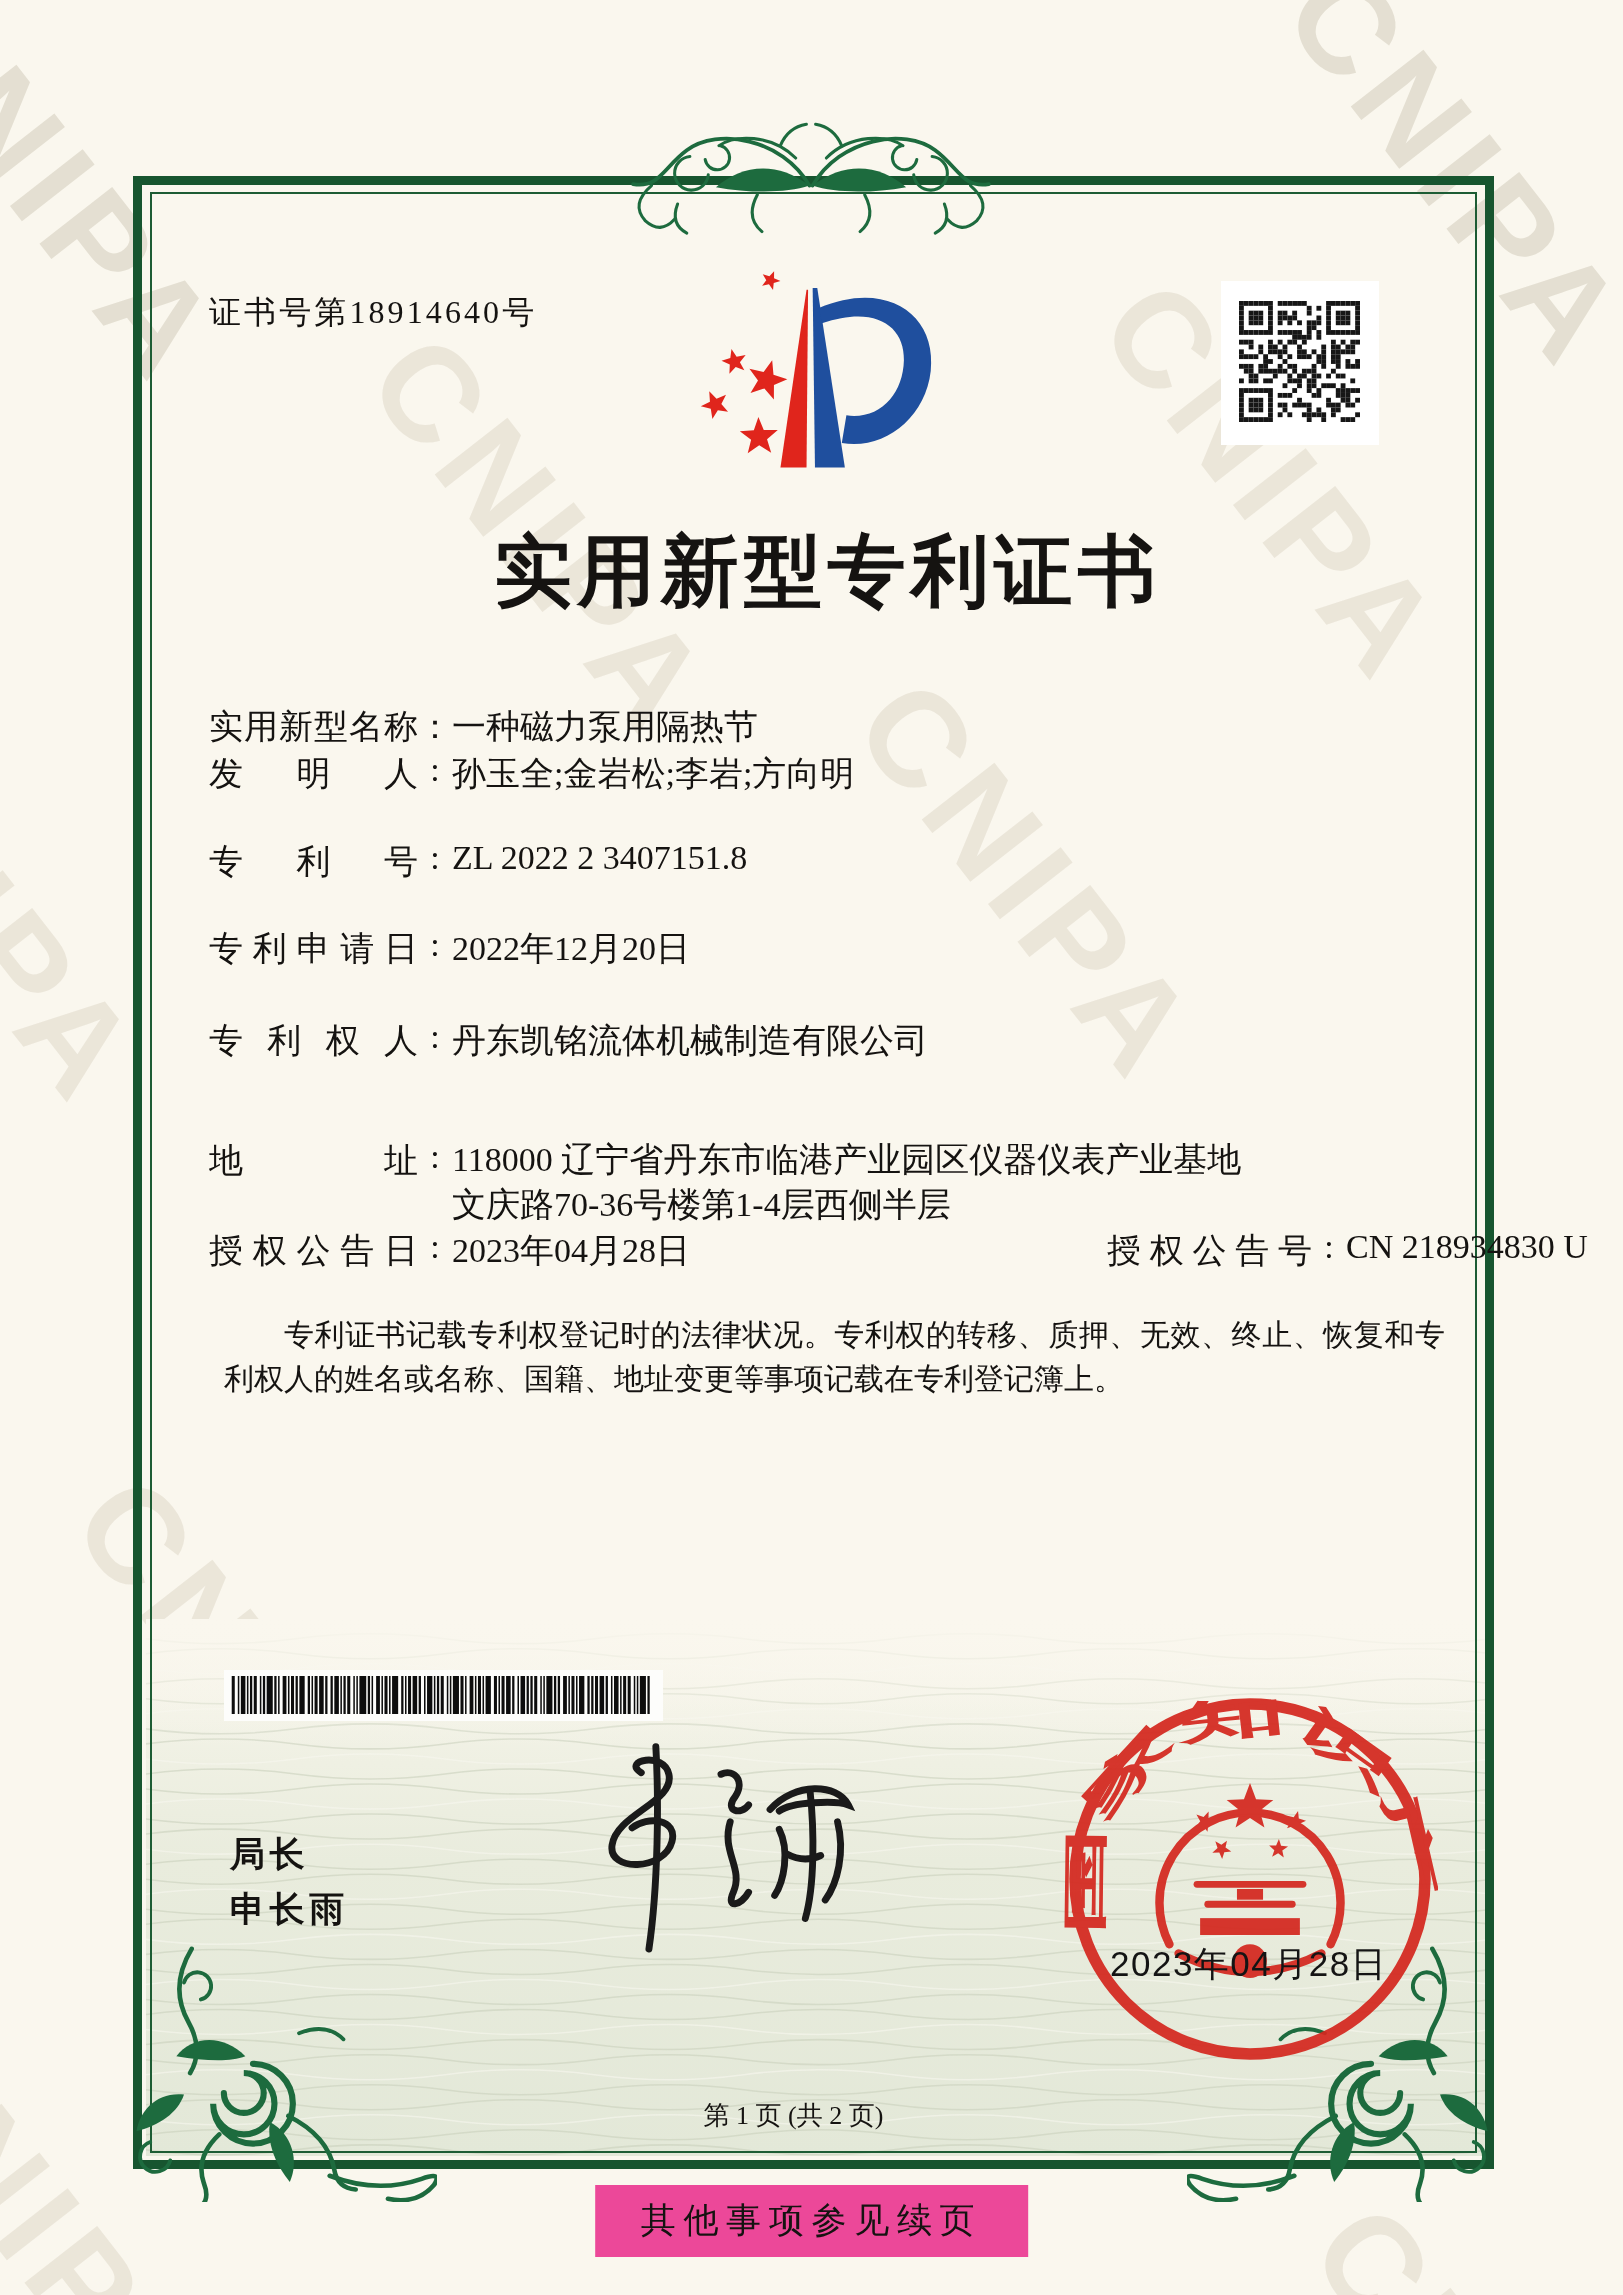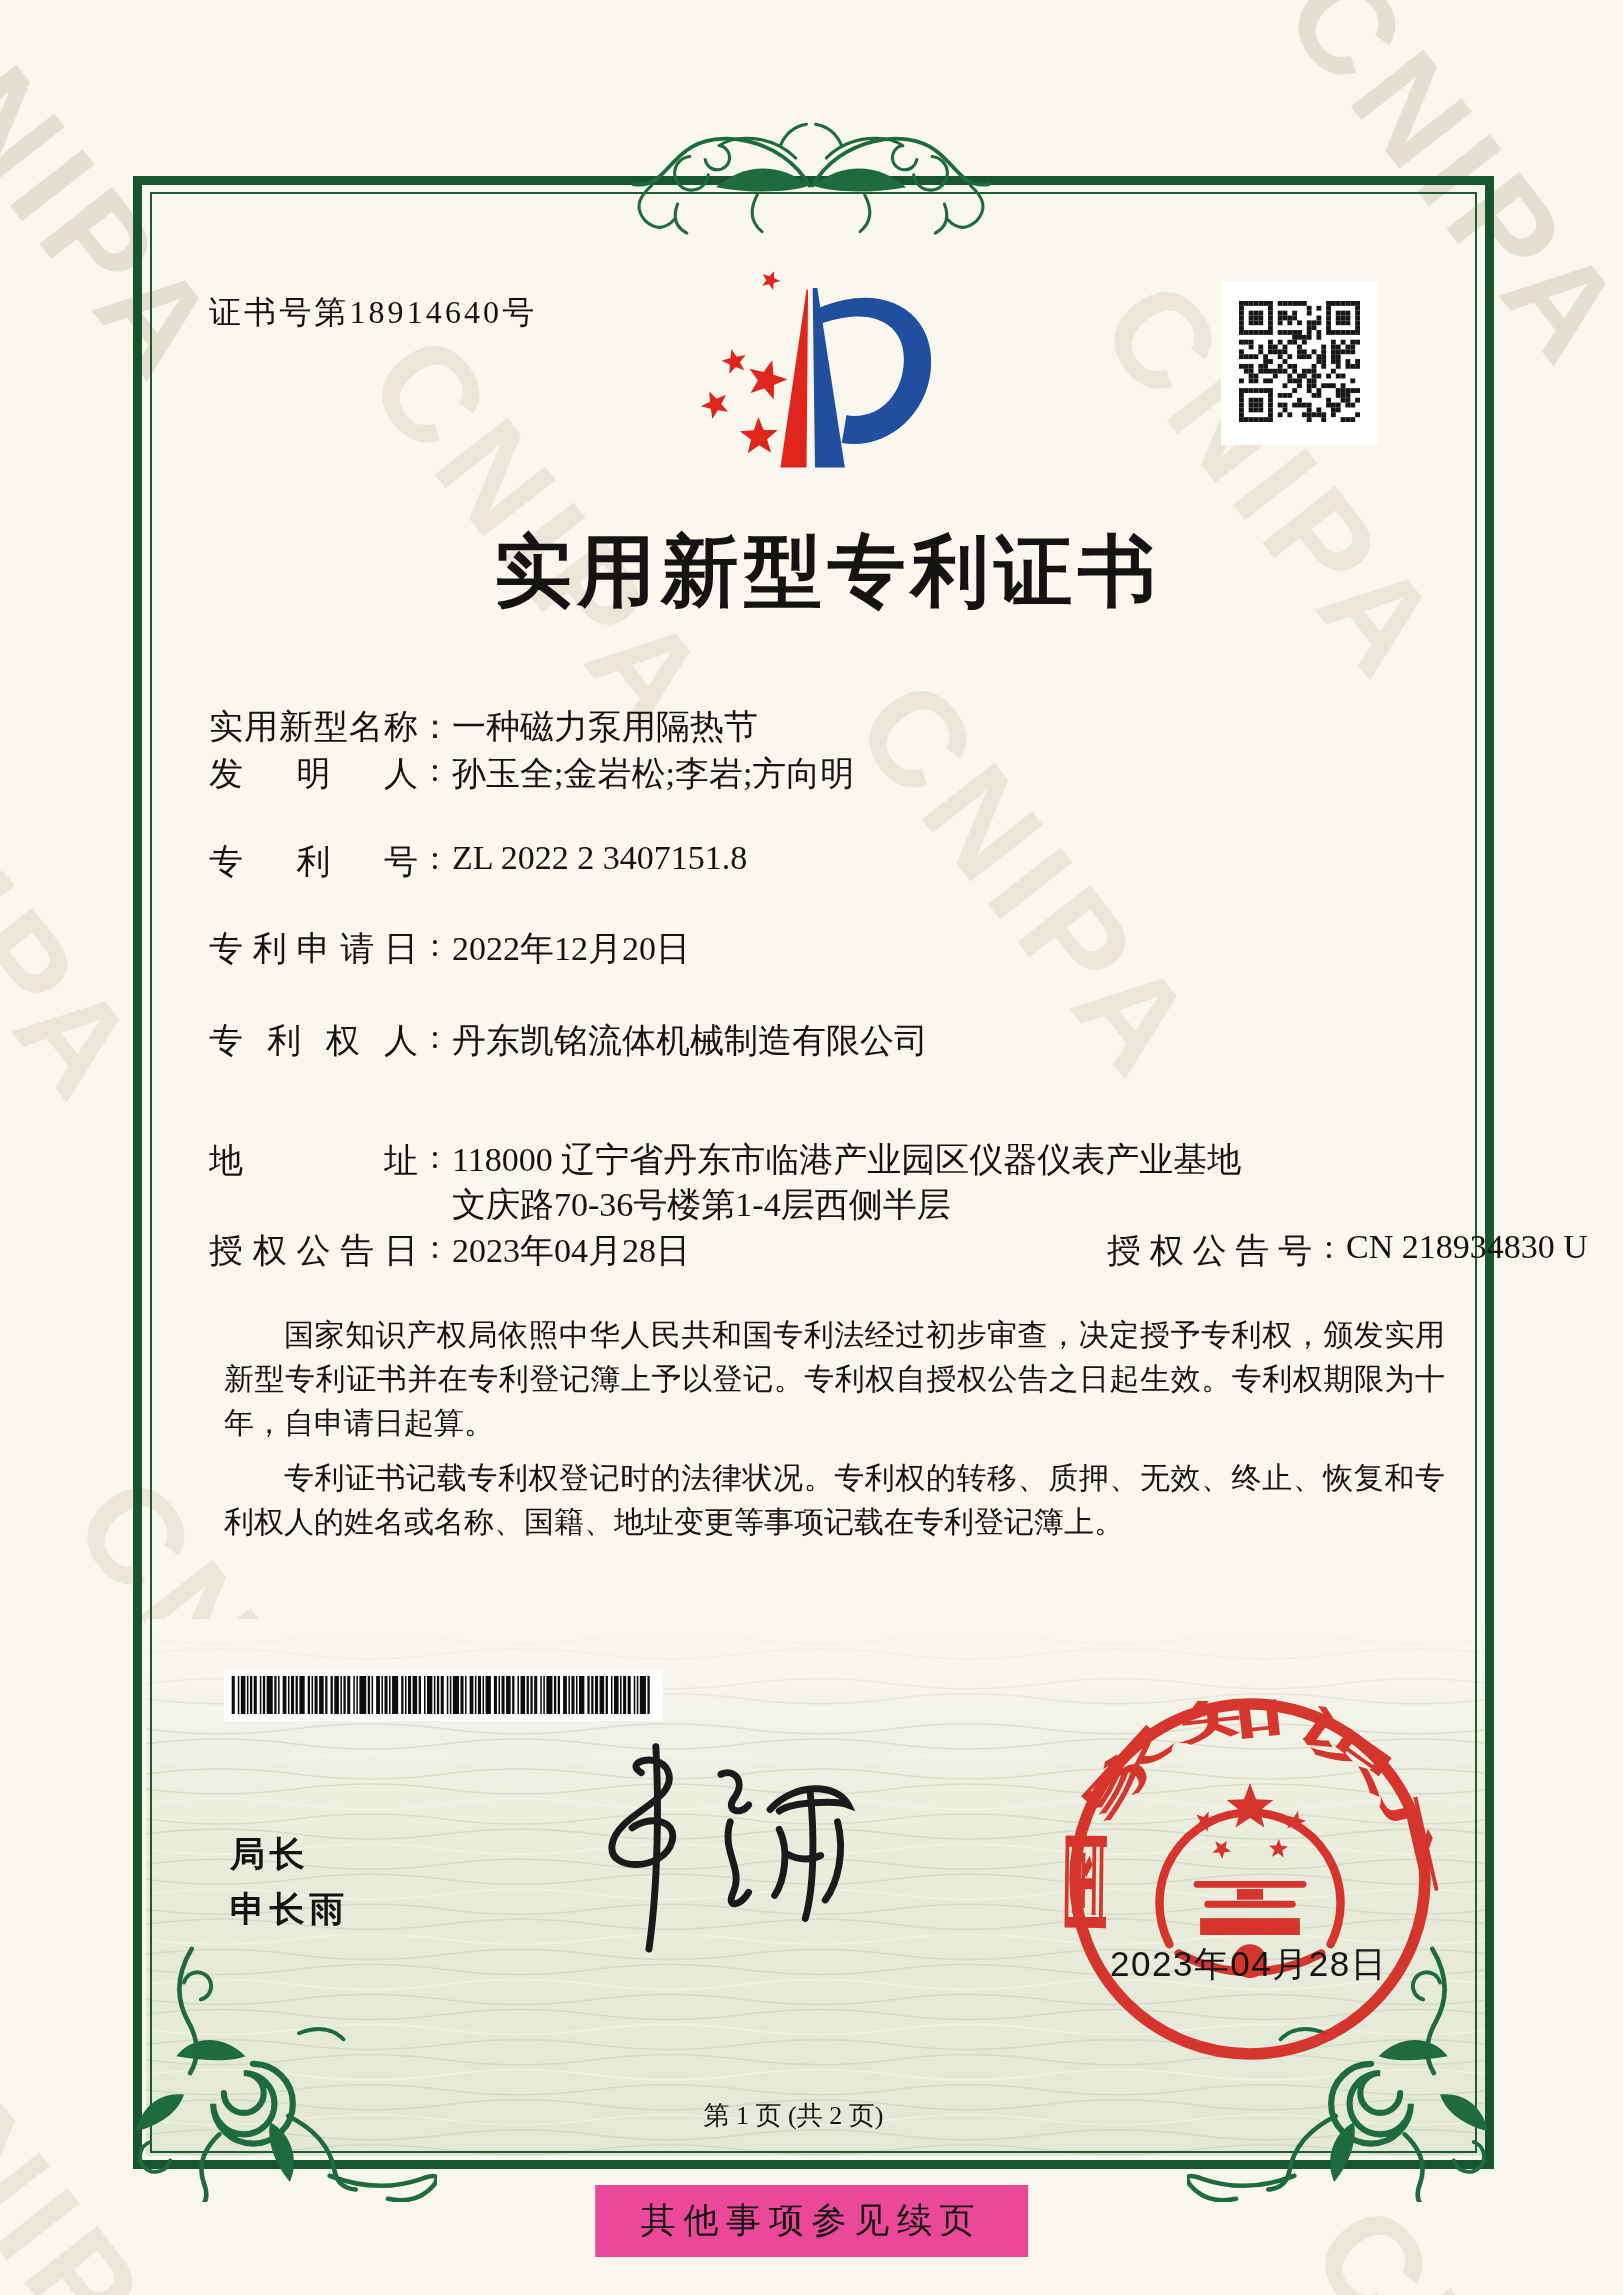--- a/index.html
+++ b/index.html
@@ -551,21 +551,20 @@
       <span class="fcolon">:</span>
       <span class="fvalue">2023年04月28日</span>
       <span class="grant-group2">
         <span class="flabel">授权公告号</span>
         <span class="fcolon">:</span>
         <span class="fvalue">CN 218934830 U</span>
       </span>
     </div>
 
     <div class="body-text">
-      <p>国家知识产权局依照中华人民共和国专利法经过初步审查，决定授予专利权，颁发实用新型专利证书并在专利登记簿上予以登记。专利权自授权公告之日起生效。专利权期限为十年，自申请日起算。</p>
       <p>专利证书记载专利权登记时的法律状况。专利权的转移、质押、无效、终止、恢复和专利权人的姓名或名称、国籍、地址变更等事项记载在专利登记簿上。</p>
     </div>
 
     <div class="barcode-box">
       <svg id="barcode-svg" width="426" height="38" viewBox="0 0 556 50">
           <rect x="0" y="0" width="4" height="50" fill="#0d0d0d"></rect>
           <rect x="8" y="0" width="2" height="50" fill="#0d0d0d"></rect>
           <rect x="12" y="0" width="6" height="50" fill="#0d0d0d"></rect>
           <rect x="20" y="0" width="2" height="50" fill="#0d0d0d"></rect>
           <rect x="24" y="0" width="3" height="50" fill="#0d0d0d"></rect>

